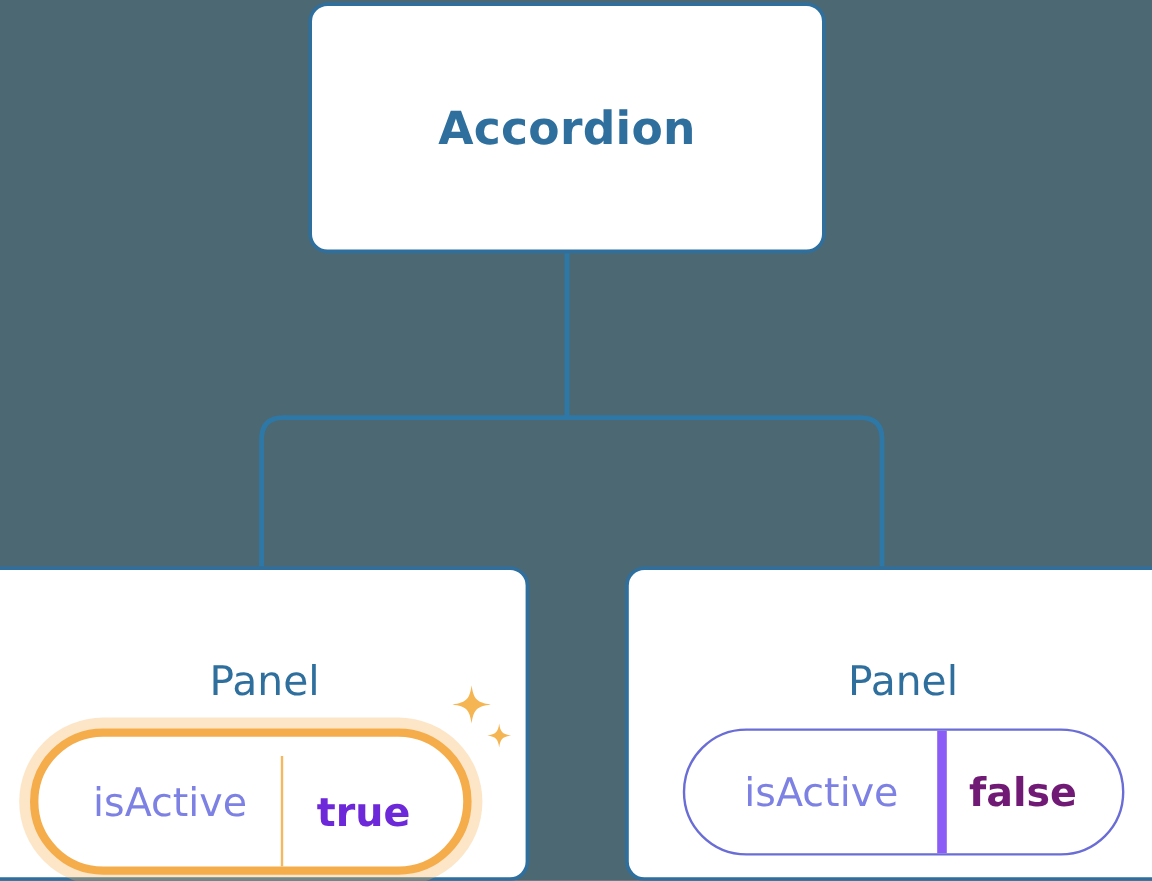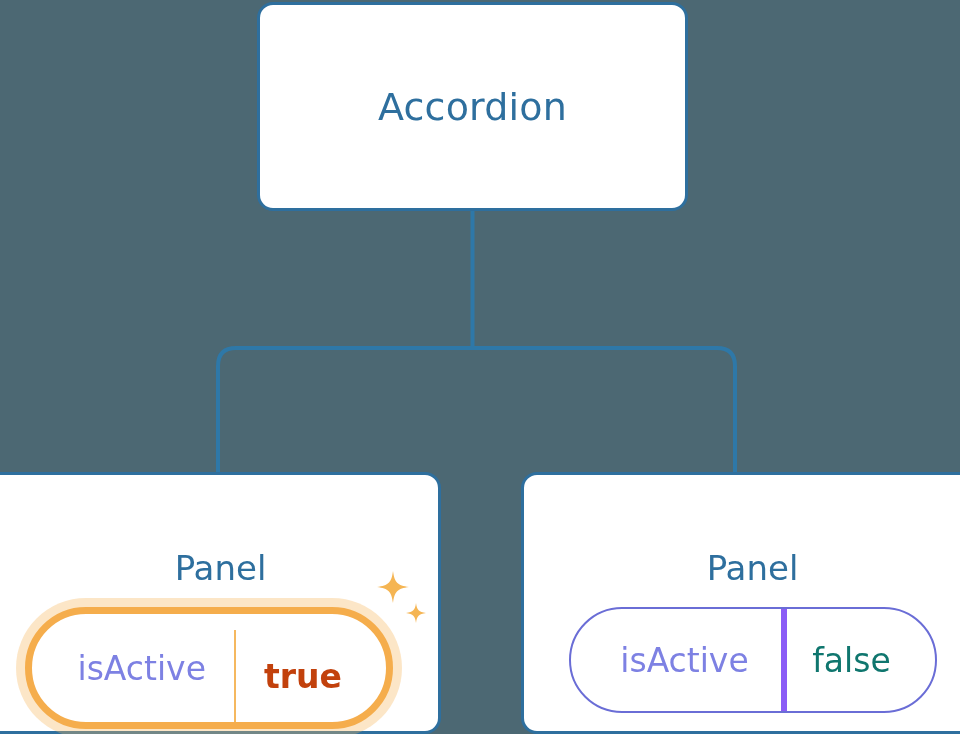--- a/index.html
+++ b/index.html
@@ -48,21 +48,21 @@
     width: 431px;
     height: 209px;
     display: flex;
     align-items: center;
     justify-content: center;
   }
 
   .node-title {
     color: #2e6f9e;
     font-size: 38px;
-    font-weight: 400;
+    font-weight: 700;
     letter-spacing: 0.2px;
     line-height: 1;
     white-space: nowrap;
   }
 
   
   .panel-node {
     height: 262px;
     padding-top: 38px;
     display: flex;
@@ -131,39 +131,39 @@
   }
 
   
   .pill.normal {
     border: 2px solid #6a6dd6;
     width: 368px;
   }
   .pill.normal .pill-key { width: 214px; }
   .pill.normal .pill-value {
     width: 154px;
-    border-left: 6px solid #8b5cf6;
-    font-weight: 400;
-    color: #0f766e;
+    border-left: 8px solid #8b5cf6;
+    font-weight: 700;
+    color: #701a75;
   }
 
   
   .pill.highlight {
     border: 7px solid #f5ad4c;
     width: 368px;
     height: 122px;
     border-radius: 61px;
     box-shadow: 0 0 0 9px rgba(247, 182, 90, 0.34);
   }
   .pill.highlight .pill-key { width: 214px; }
   .pill.highlight .pill-value {
     width: 154px;
     border-left: 2px solid #f5b85f;
     font-weight: 700;
-    color: #c2410c;
+    color: #6d28d9;
     margin-top: 16px;
   }
 
   
   .sparkles {
     position: absolute;
     right: -40px;
     top: -36px;
     width: 62px;
     height: 72px;

